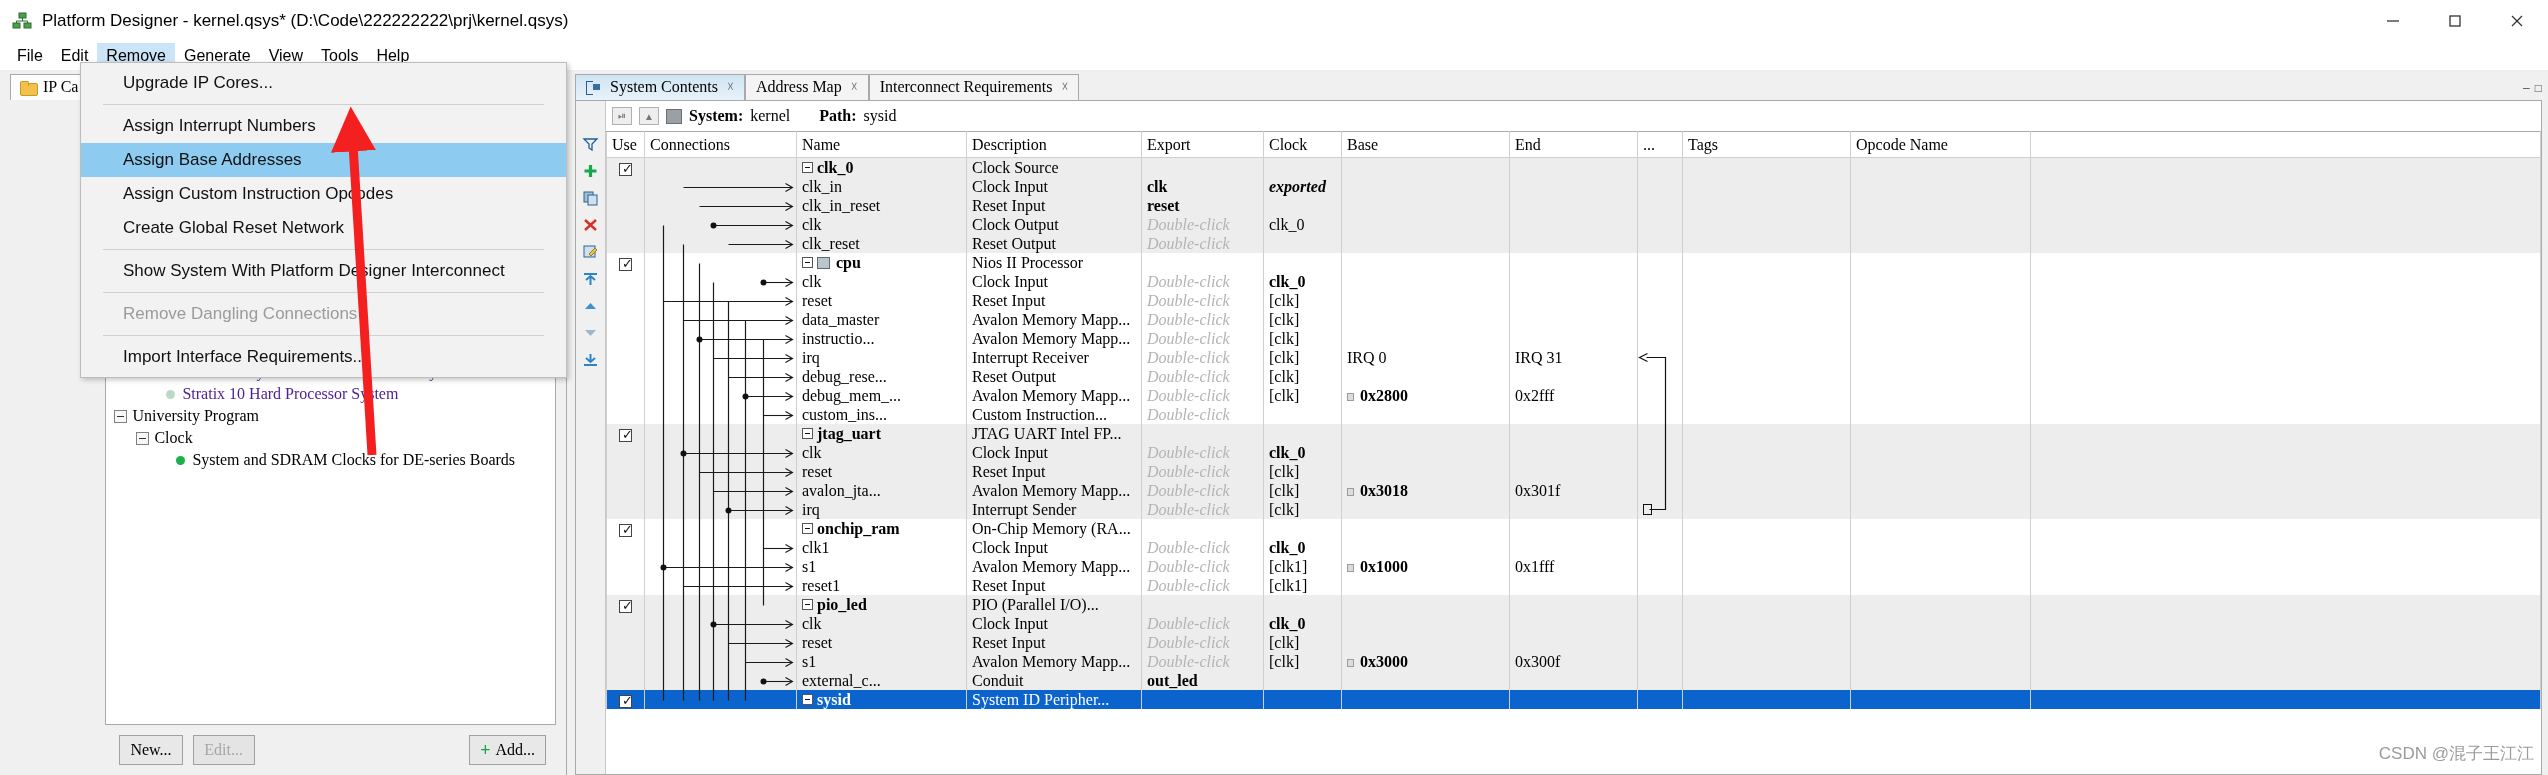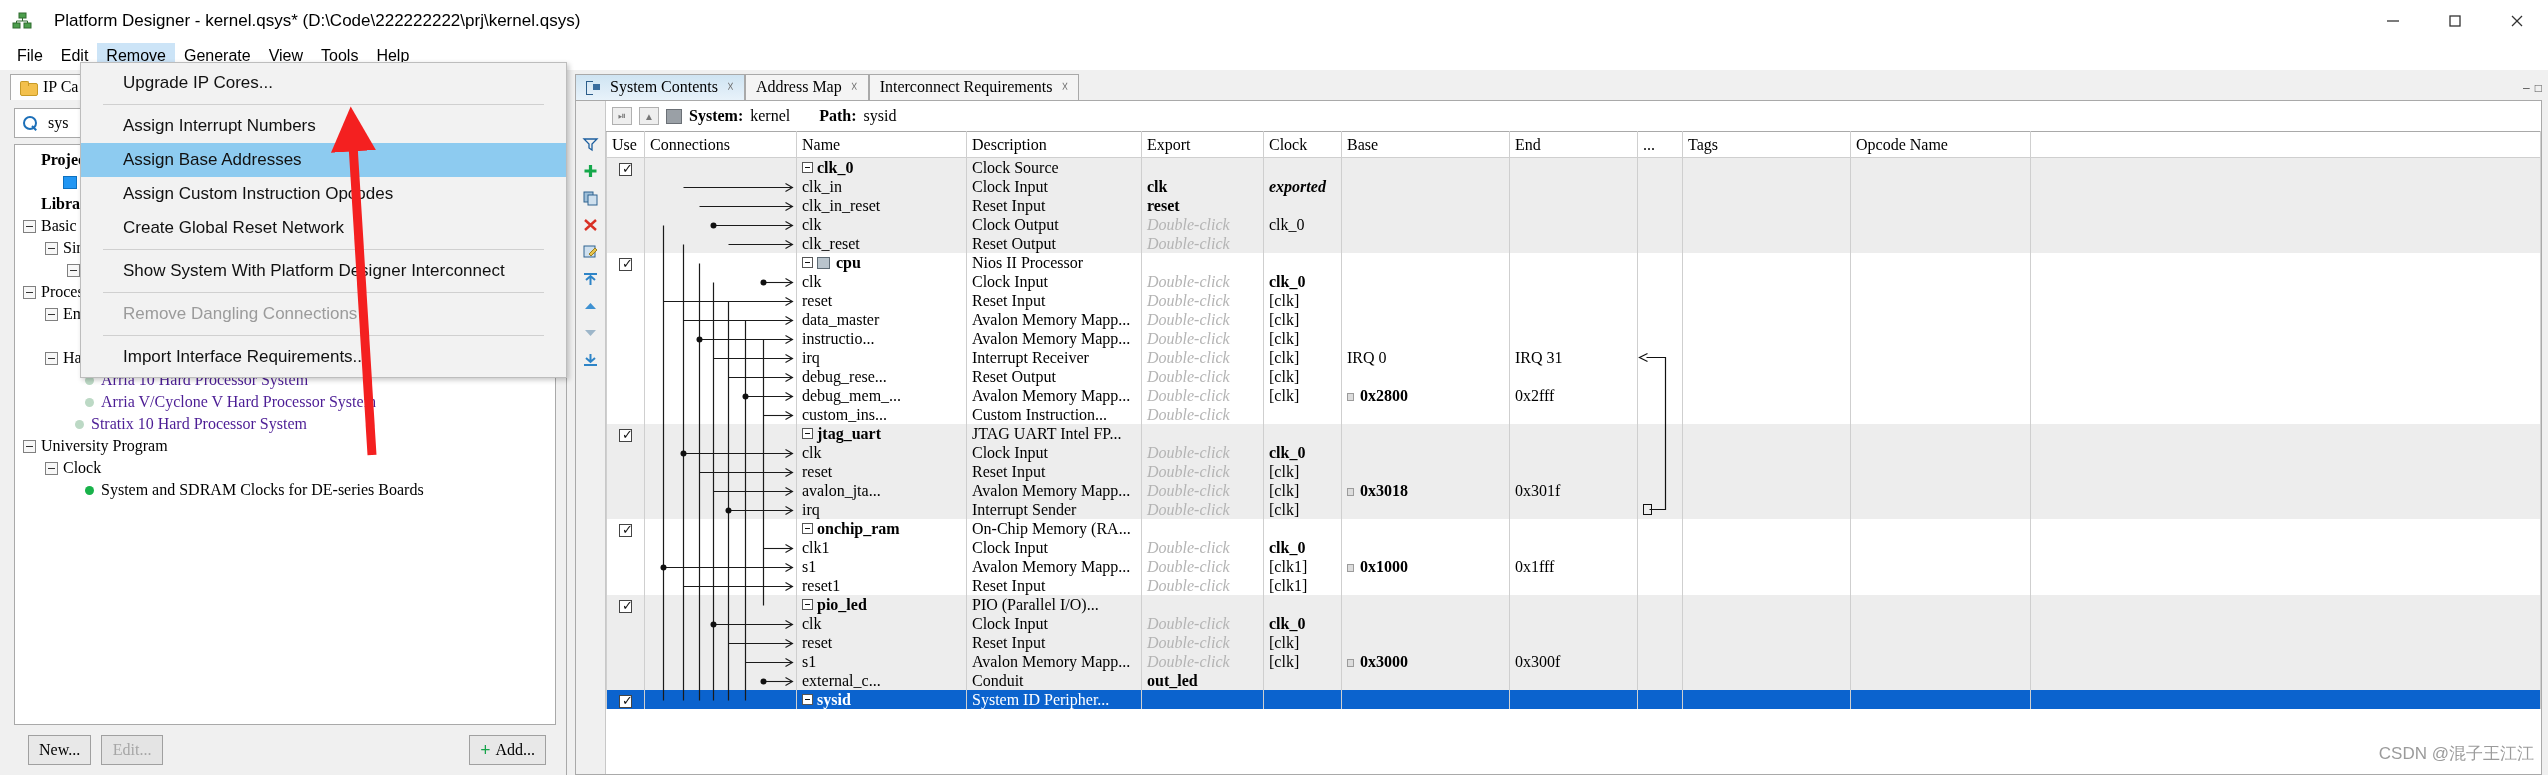--- a/index.html
+++ b/index.html
@@ -8,37 +8,37 @@
     width:2548px; height:775px;
     font-family:"Liberation Sans", sans-serif;
     font-size:15px;
     background:#f0f0f0;
     overflow:hidden;
     position:relative;
   }
   .app { position:absolute; inset:0; background:#ffffff; display:flex; flex-direction:column; }
 
   
-  .titlebar { height:42px; background:#ffffff; display:flex; align-items:center; padding-left:12px; position:relative; flex:0 0 auto;gap:12px; }
+  .titlebar { height:42px; background:#ffffff; display:flex; align-items:center; padding-left:12px; position:relative; flex:0 0 auto; }
   .titlebar .appicon { width:20px; height:20px; margin-right:10px; position:relative; }
   .titlebar .title { font-size:17px; color:#000; white-space:nowrap; }
   .winbtns { position:absolute; right:0; top:0; height:42px; display:flex; }
   .winbtn { width:62px; height:42px; display:flex; align-items:center; justify-content:center; color:#333; font-size:17px; }
   .winbtn svg { display:block; }
 
   
   .menubar { height:28px; background:#ffffff; display:flex; align-items:center; padding-left:8px; flex:0 0 auto; position:relative; z-index:40; }
   .menubar .mi { padding:4px 9px; font-size:16px; color:#000; white-space:nowrap; }
   .menubar .mi.open { background:#cce4f7; }
 
   
   .bodyrow { flex:1 1 auto; display:flex; min-height:0; }
 
   
-  .leftpanel { width:567px; flex:0 0 567px; background:#f0f0f0; display:flex; flex-direction:column; border-right:1px solid #a9a9a9; position:relative; }
+  .leftpanel { width:567px; flex:0 0 567px; background:#f0f0f0; display:flex; flex-direction:row; border-right:1px solid #a9a9a9; position:relative; }
   .lp-tabs { height:30px; background:#f0f0f0; display:flex; align-items:flex-end; padding-left:10px; }
   .lp-tab { display:flex; align-items:center; gap:7px; background:#fdfdfd; border:1px solid #a9a9a9; border-bottom:none;
             padding:3px 12px 4px 9px; font-family:"Liberation Serif", serif; font-size:16px; }
   .lp-tab .folder { width:16px; height:13px; position:relative; }
   .folder:before { content:""; position:absolute; left:0; top:2px; width:16px; height:11px; background:#f3c04c; border:1px solid #c79a26; border-radius:0 2px 2px 2px; }
   .folder:after { content:""; position:absolute; left:0; top:0px; width:7px; height:4px; background:#f3c04c; border:1px solid #c79a26; border-bottom:none; border-radius:2px 2px 0 0; }
   .lp-inner { flex:1 1 auto; margin:0 10px 0 14px; display:flex; flex-direction:column; min-height:0; }
   .searchrow { padding:8px 0 6px 0; }
   .searchbox { width:265px; height:30px; background:#fff; border:1px solid #a9a9a9; display:flex; align-items:center; gap:8px; padding:0 8px; }
   .searchbox .mag { width:15px; height:15px; position:relative; flex:0 0 auto; }

